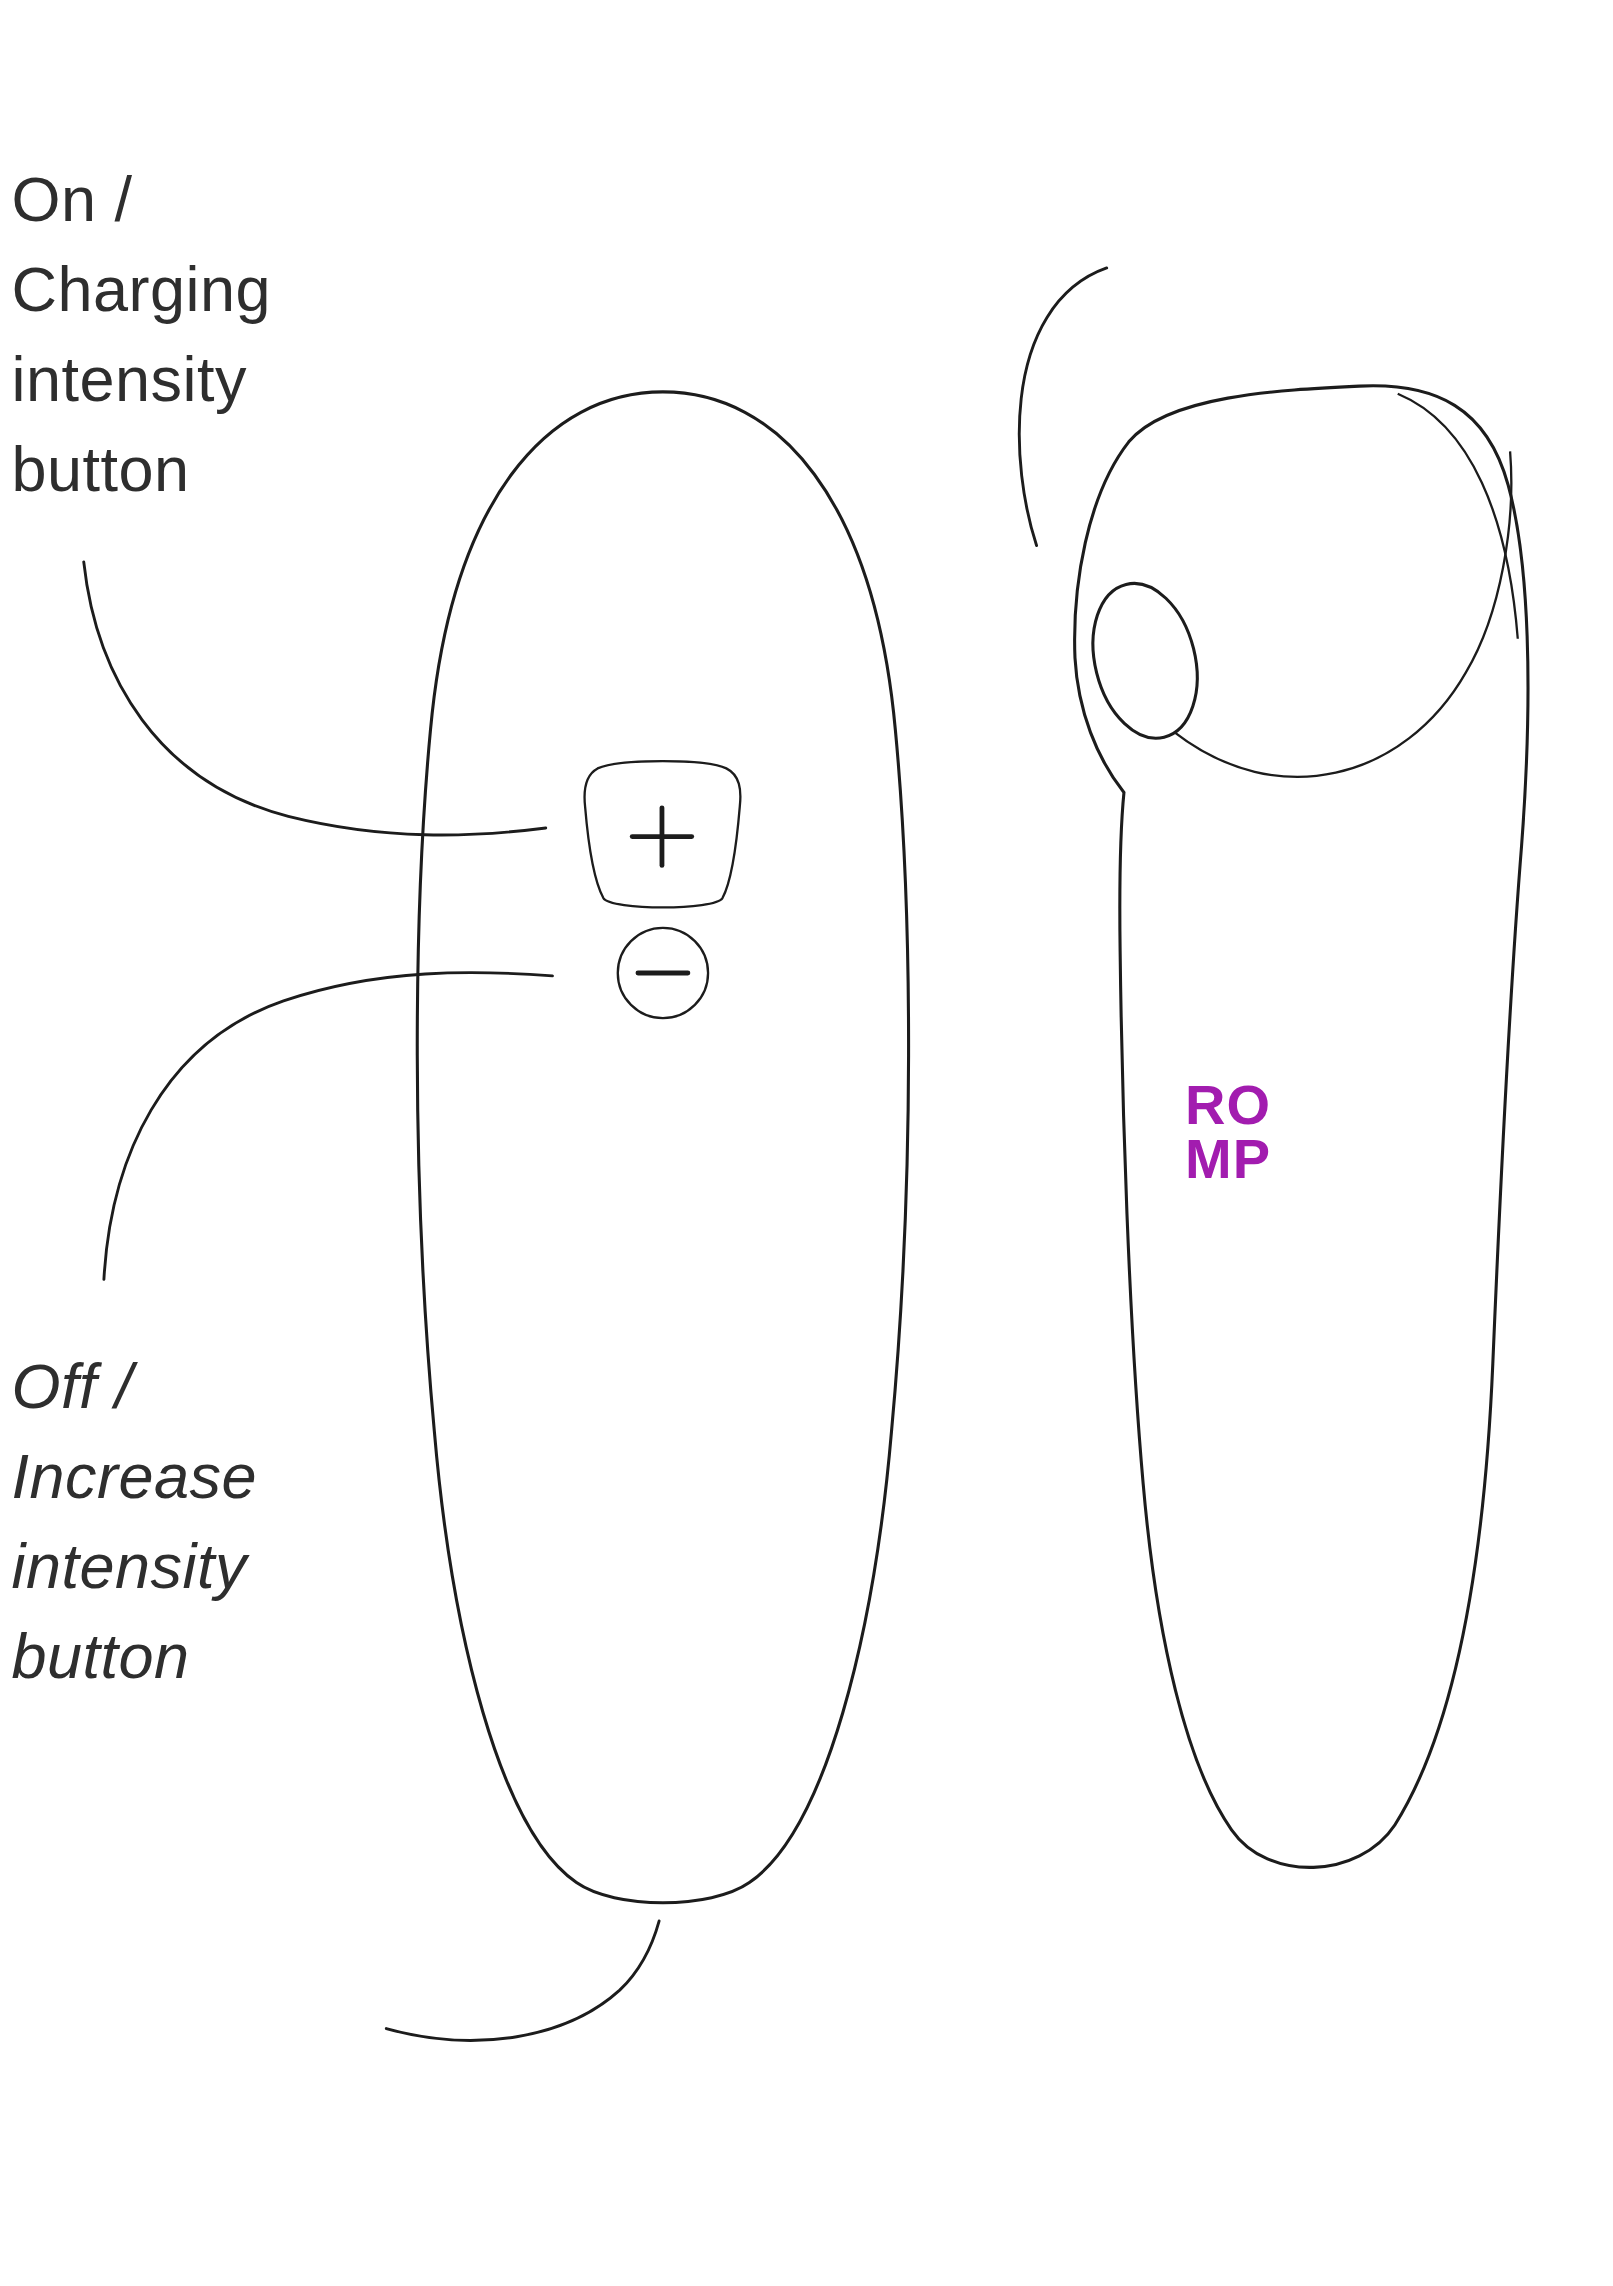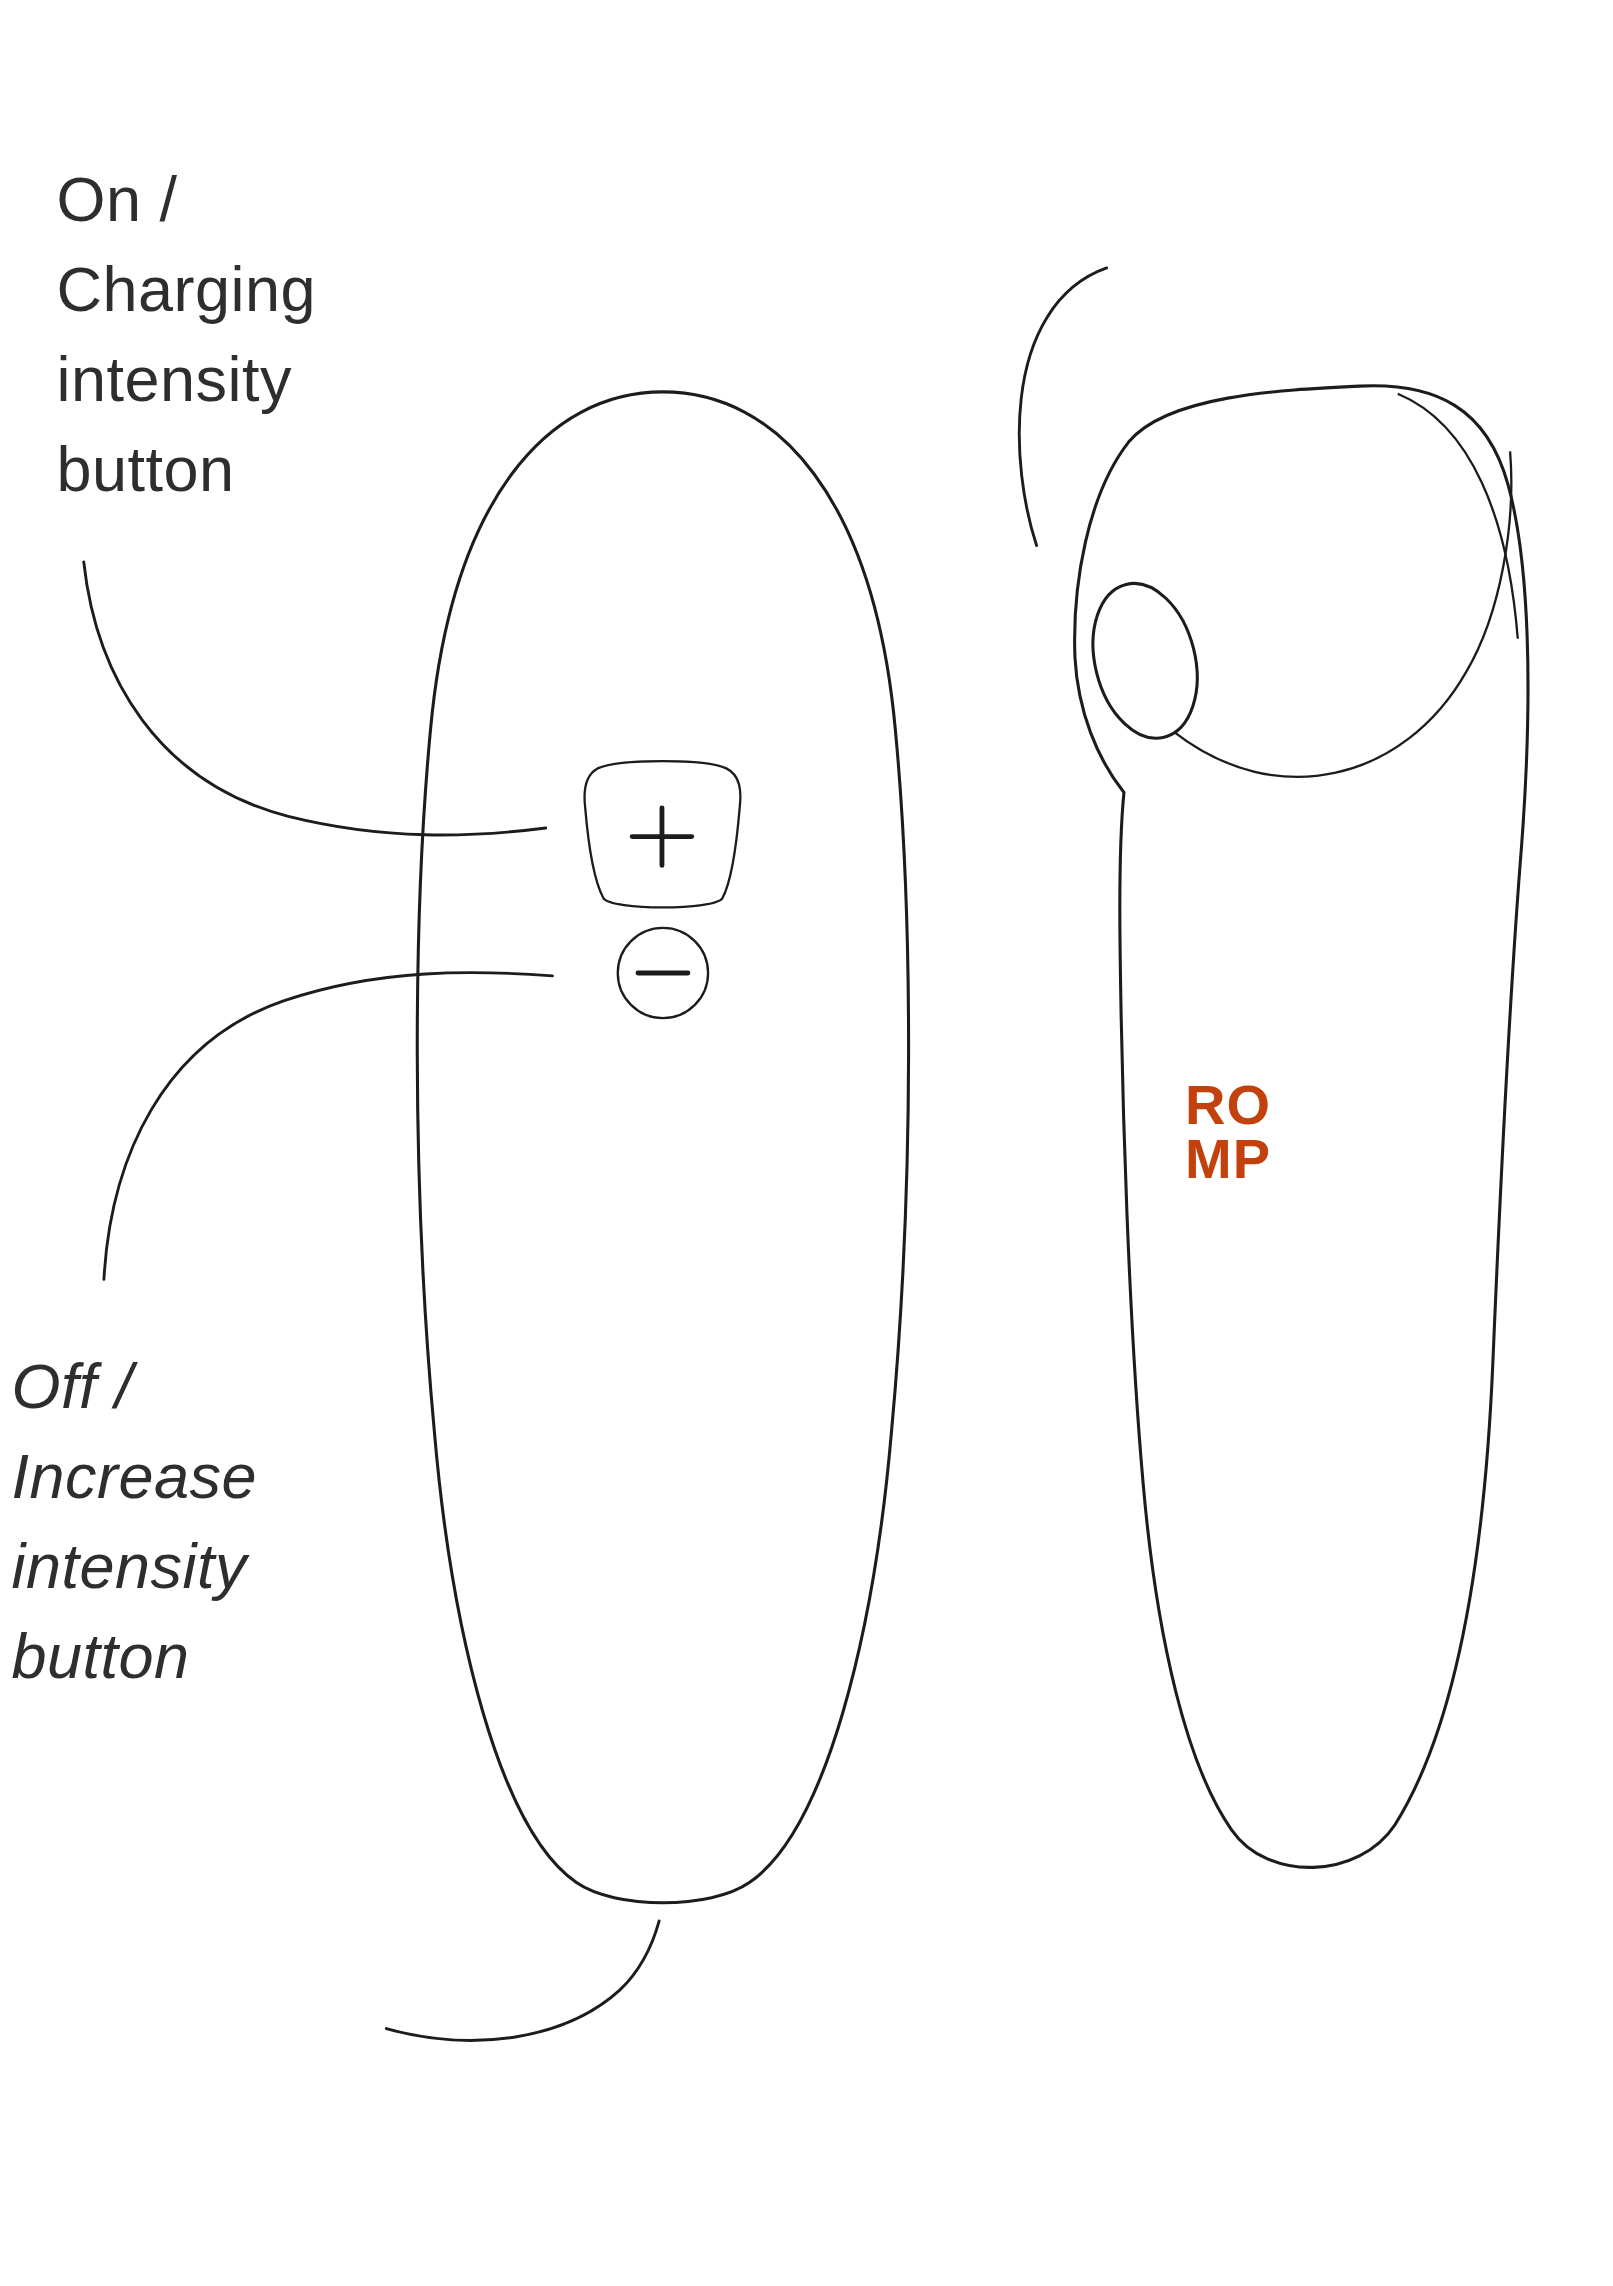--- a/index.html
+++ b/index.html
@@ -24,29 +24,29 @@
   .label {
     position: absolute;
     color: #2e2e2e;
     font-size: 63px;
     line-height: 90px;
     letter-spacing: 0.5px;
     font-weight: 400;
     white-space: nowrap;
   }
   .label div { height: 90px; }
-  #label-on-increase    { left: 11.5px;   top: 154px; margin-left: 45px; }
+  #label-on-increase    { left: 11.5px;   top: 154px; }
   #label-stimulation    { left: 1174px; top: 165px; }
   #label-off-decrease   { left: 11.5px;   top: 1341px; font-style: italic; }
   #label-charging-point { left: 11.5px;   top: 1916px; }
   .logo {
     position: absolute;
     left: 1185px;
     top: 1078px;
-    color: #c2410c;
+    color: #a21caf;
     font-size: 56px;
     line-height: 54px;
     font-weight: 700;
     letter-spacing: 1px;
     white-space: nowrap;
   }
   .outline   { fill: none; stroke: #1c1c1c; stroke-width: 3.2; }
   .outline-thin { fill: none; stroke: #1c1c1c; stroke-width: 2.4; }
   .leader    { fill: none; stroke: #1c1c1c; stroke-width: 3; stroke-linecap: round; }
   .glyph     { fill: none; stroke: #1c1c1c; stroke-width: 5; stroke-linecap: round; }

